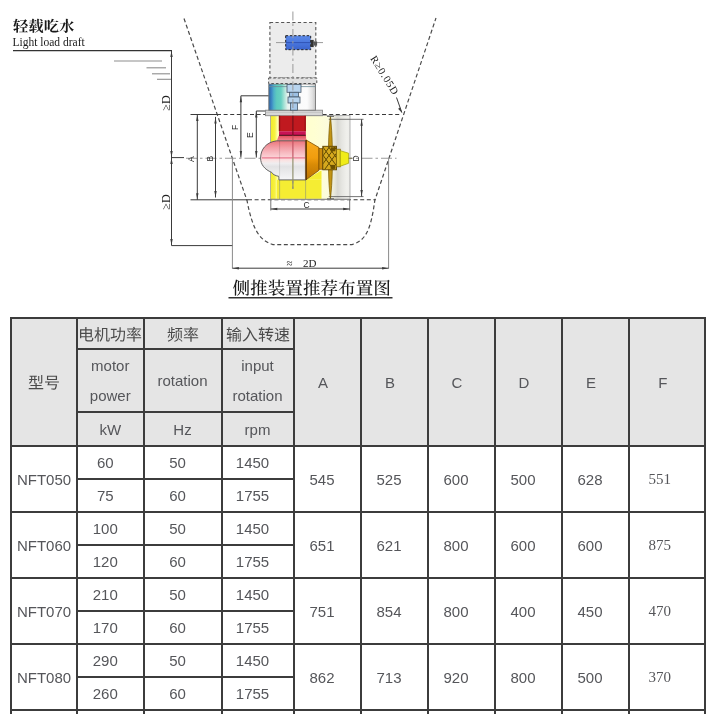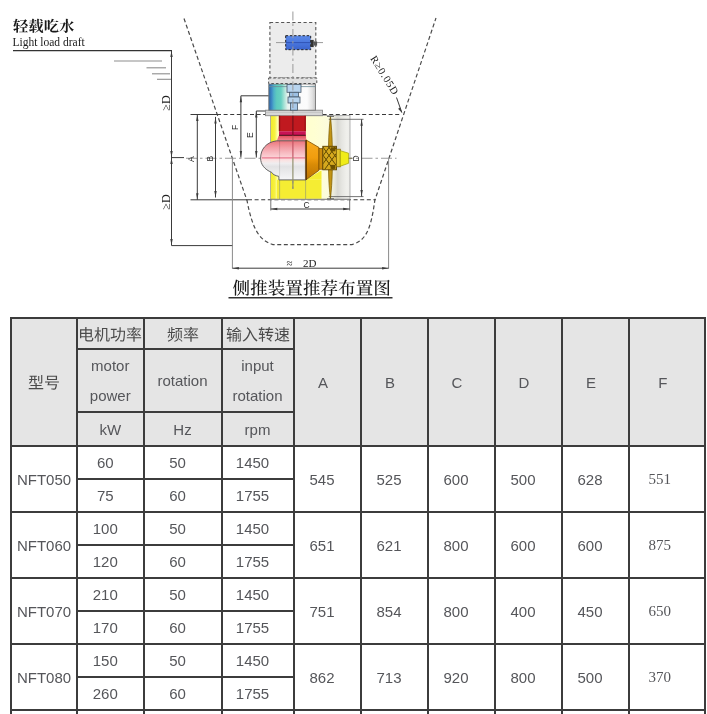--- a/index.html
+++ b/index.html
@@ -396,30 +396,30 @@
 <tr style="height:33px">
 <td rowspan="2">NFT070</td>
 <td class="pr">210</td>
         <td class="pr">50</td>
         <td class="pr">1450</td>
 <td rowspan="2" class="pr">751</td>
 <td rowspan="2" class="pr">854</td>
 <td rowspan="2" class="pr">800</td>
 <td rowspan="2" class="pr">400</td>
 <td rowspan="2" class="pr">450</td>
-<td rowspan="2" class="prf">650</td>
+<td rowspan="2" class="prf">470</td>
 </tr>
       <tr style="height:33px">
 <td class="pr">170</td>
         <td class="pr">60</td>
         <td class="pr">1755</td>
 </tr>
 <tr style="height:33px">
 <td rowspan="2">NFT080</td>
-<td class="pr">150</td>
+<td class="pr">290</td>
         <td class="pr">50</td>
         <td class="pr">1450</td>
 <td rowspan="2" class="pr">862</td>
 <td rowspan="2" class="pr">713</td>
 <td rowspan="2" class="pr">920</td>
 <td rowspan="2" class="pr">800</td>
 <td rowspan="2" class="pr">500</td>
 <td rowspan="2" class="prf">370</td>
 </tr>
       <tr style="height:33px">

